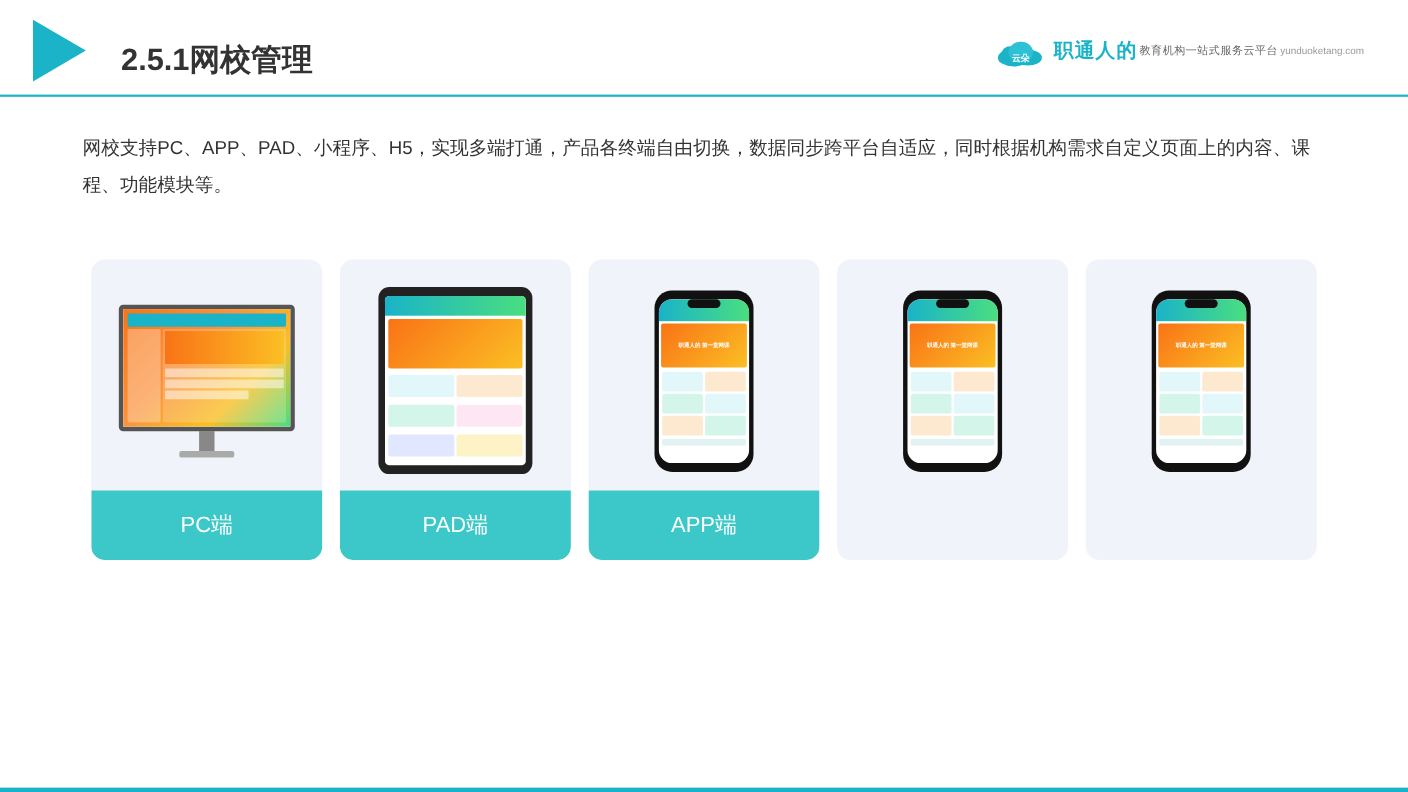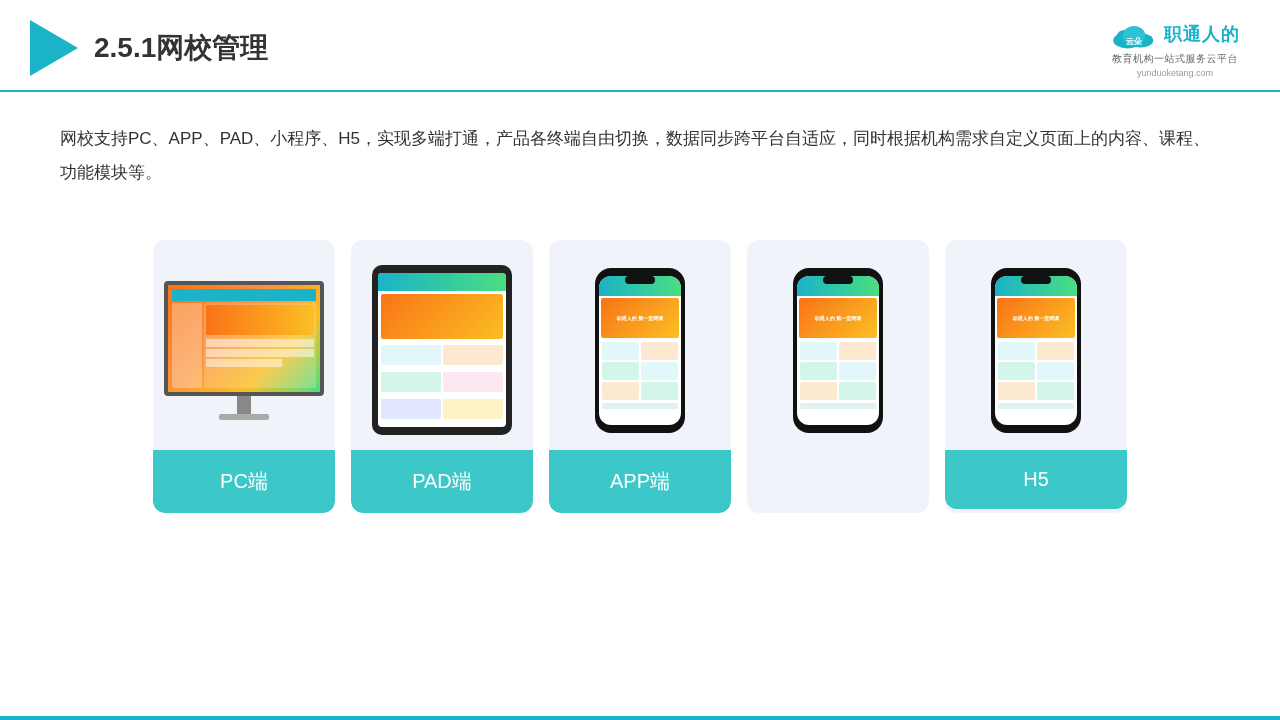--- a/index.html
+++ b/index.html
@@ -16,41 +16,41 @@
     .header {
       display: flex;
       align-items: center;
       justify-content: space-between;
       padding: 18px 40px 12px 30px;
       border-bottom: 2px solid #1ab3c8;
     }
 
     .header-left {
       display: flex;
-      align-items: center;
-      gap: 16px;
+      align-items: flex-end;
+      gap: 32px;
     }
 
     .logo-triangle {
       width: 0;
       height: 0;
       border-top: 28px solid transparent;
       border-bottom: 28px solid transparent;
       border-left: 48px solid #1ab3c8;
     }
 
     .page-title {
       font-size: 28px;
       font-weight: bold;
       color: #333;
     }
 
     .header-right {
       display: flex;
-      flex-direction: column;
+      flex-direction: row;
       align-items: center;
       gap: 2px;
     }
 
     .brand-logo {
       display: flex;
       align-items: center;
       gap: 6px;
     }
 
@@ -73,39 +73,39 @@
     }
 
     .brand-url {
       font-size: 9px;
       color: #999;
       text-align: center;
     }
 
     
     .description {
-      padding: 30px 60px 10px 60px;
+      padding: 30px 60px 10px 75px;
       font-size: 17px;
       color: #333;
       line-height: 2;
     }
 
     
     .cards-container {
       display: flex;
       justify-content: center;
       gap: 16px;
       padding: 30px 40px 20px 40px;
       margin-top: 10px;
     }
 
     .card {
       background: #f0f4fa;
       border-radius: 12px;
-      width: 182px;
+      width: 210px;
       display: flex;
       flex-direction: column;
       align-items: center;
       overflow: hidden;
     }
 
     .card-image-area {
       width: 100%;
       height: 210px;
       display: flex;
@@ -538,18 +538,17 @@
               <div class="phone-content-row">
                   <div class="phone-card phone-card-orange"></div>
                   <div class="phone-card phone-card-green"></div>
                 </div>
               <div style="height:6px;background:#e0f2f1;border-radius:1px;margin-top:1px;"></div>
             </div>
           </div>
         </div>
       </div>
     </div>
-    <div class="card-label">H5</div>
   </div>
 
 </div>
 
 <div class="bottom-line"></div>
 
 </body></html>

